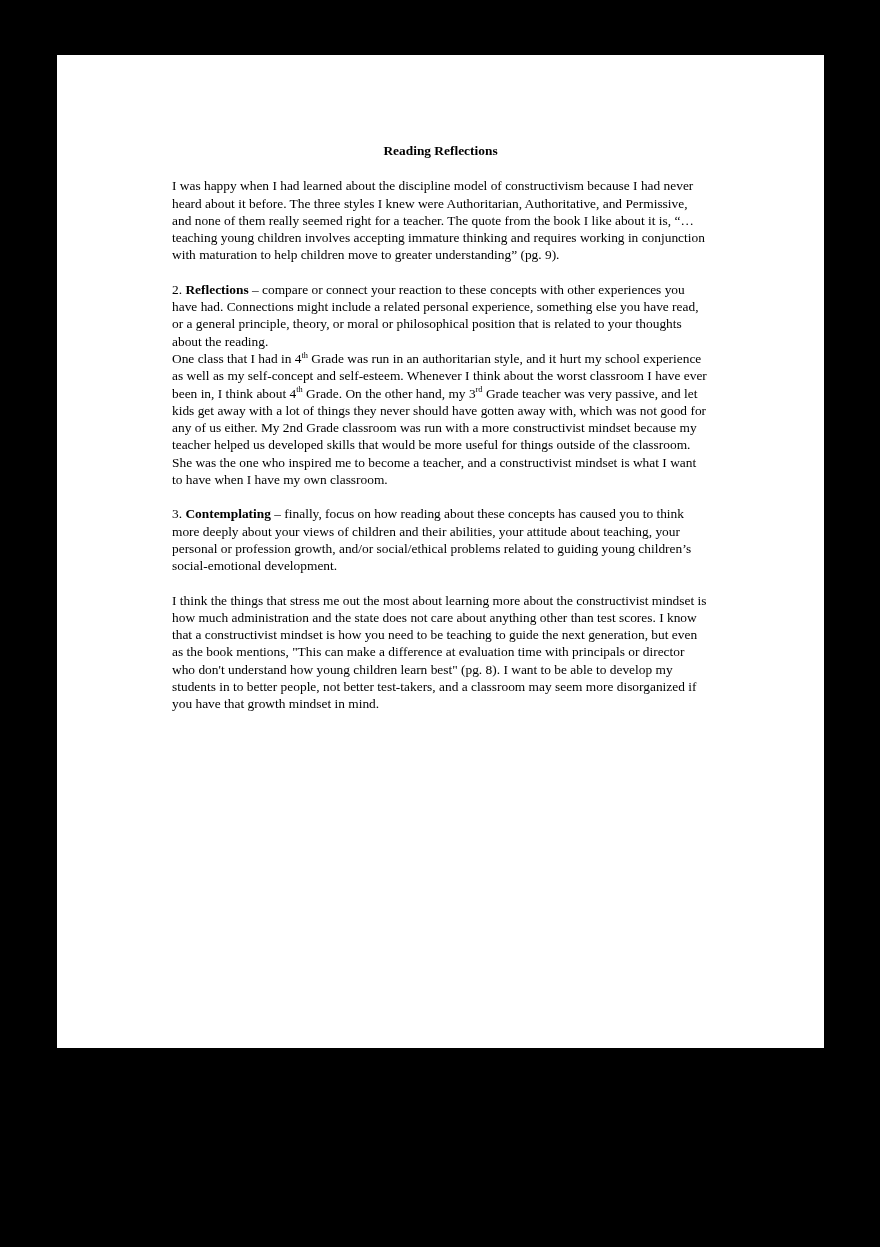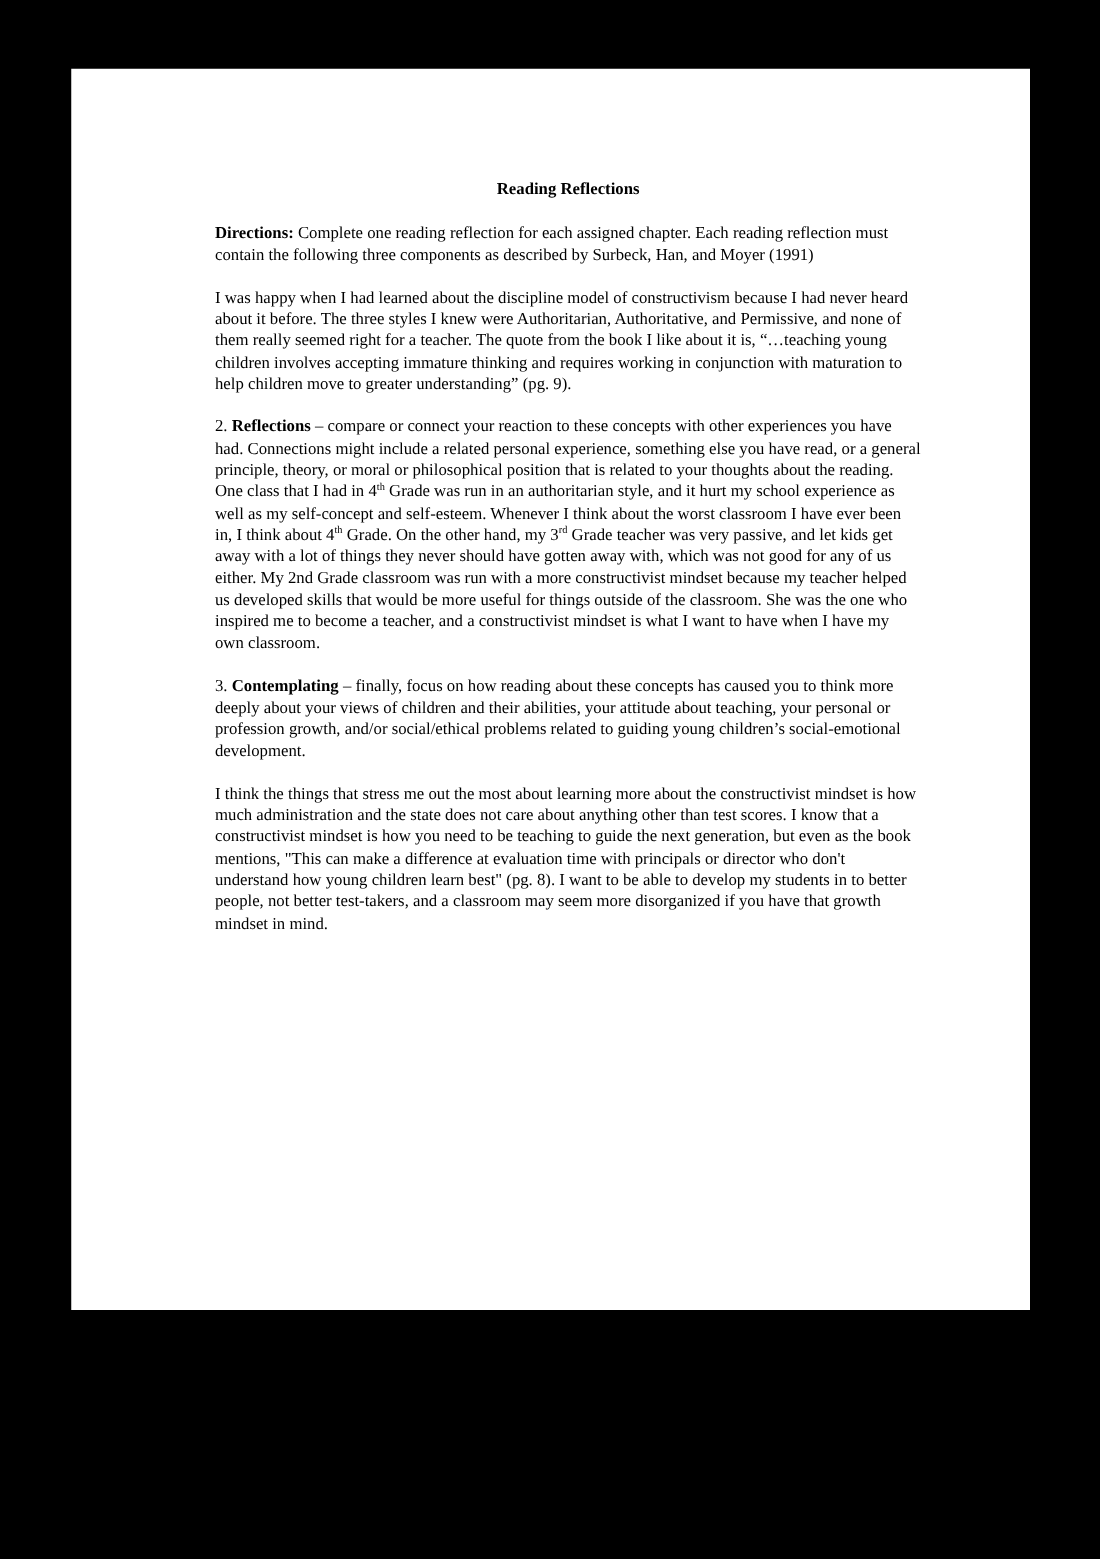--- a/index.html
+++ b/index.html
@@ -11,21 +11,21 @@
     font-family: "Liberation Serif", "DejaVu Serif", serif;
   }
   .page {
     position: absolute;
     left: 57px;
     top: 55px;
     width: 767px;
     height: 993px;
     background: #ffffff;
     color: #000000;
-    padding: 87px 87px 0 115px;
+    padding: 87px 115px 0 115px;
     font-size: 13.4px;
     line-height: 17.3px;
     overflow: hidden;
   }
   .title {
     font-size: 13.4px;
     font-weight: bold;
     text-align: center;
     margin: 0 0 18px 0;
   }
@@ -35,21 +35,20 @@
   .b { font-weight: bold; }
   .bu { font-weight: bold; text-decoration: underline; }
   sup { font-size: 0.62em; vertical-align: super; line-height: 0; margin-top: 20px; }
 </style>
 </head>
 <body>
 
 <div class="page">
   <h1 class="title">Reading Reflections</h1>
 
-  <p class="para"><span class="b">Directions:</span><span>  Complete one reading reflection for each assigned chapter. Each reading reflection must contain the following three components as described by Surbeck, Han, and Moyer (1991)</span></p>
 
 
   <p class="para"><span>I was happy when I had learned about the discipline model of constructivism because I had never heard about it before. The three styles I knew were Authoritarian, Authoritative, and Permissive, and none of them really seemed right for a teacher. The quote from the book I like about it is, “…teaching young children involves accepting immature thinking and requires working in conjunction with maturation to help children move to greater understanding” (pg. 9).</span></p>
 
   <p class="para tight"><span>2. </span><span class="b">Reflections</span><span> – compare or connect your reaction to these concepts with other experiences you have had. Connections might include a related personal experience, something else you have read, or a general principle, theory, or moral or philosophical position that is related to your thoughts about the reading.</span></p>
 
   <p class="para"><span>One class that I had in 4</span><sup>th</sup><span> Grade was run in an authoritarian style, and it hurt my school experience as well as my self-concept and self-esteem. Whenever I think about the worst classroom I have ever been in, I think about 4</span><sup>th</sup><span> Grade. On the other hand, my 3</span><sup>rd</sup><span> Grade teacher was very passive, and let kids get away with a lot of things they never should have gotten away with, which was not good for any of us either. My 2nd Grade classroom was run with a more constructivist mindset because my teacher helped us developed skills that would be more useful for things outside of the classroom. She was the one who inspired me to become a teacher, and a constructivist mindset is what I want to have when I have my own classroom.</span></p>
 
   <p class="para extra-top"><span>3. </span><span class="b">Contemplating</span><span> – finally, focus on how reading about these concepts has caused you to think more deeply about your views of children and their abilities, your attitude about teaching, your personal or profession growth, and/or social/ethical problems related to guiding young children’s social-emotional development.</span></p>
 

